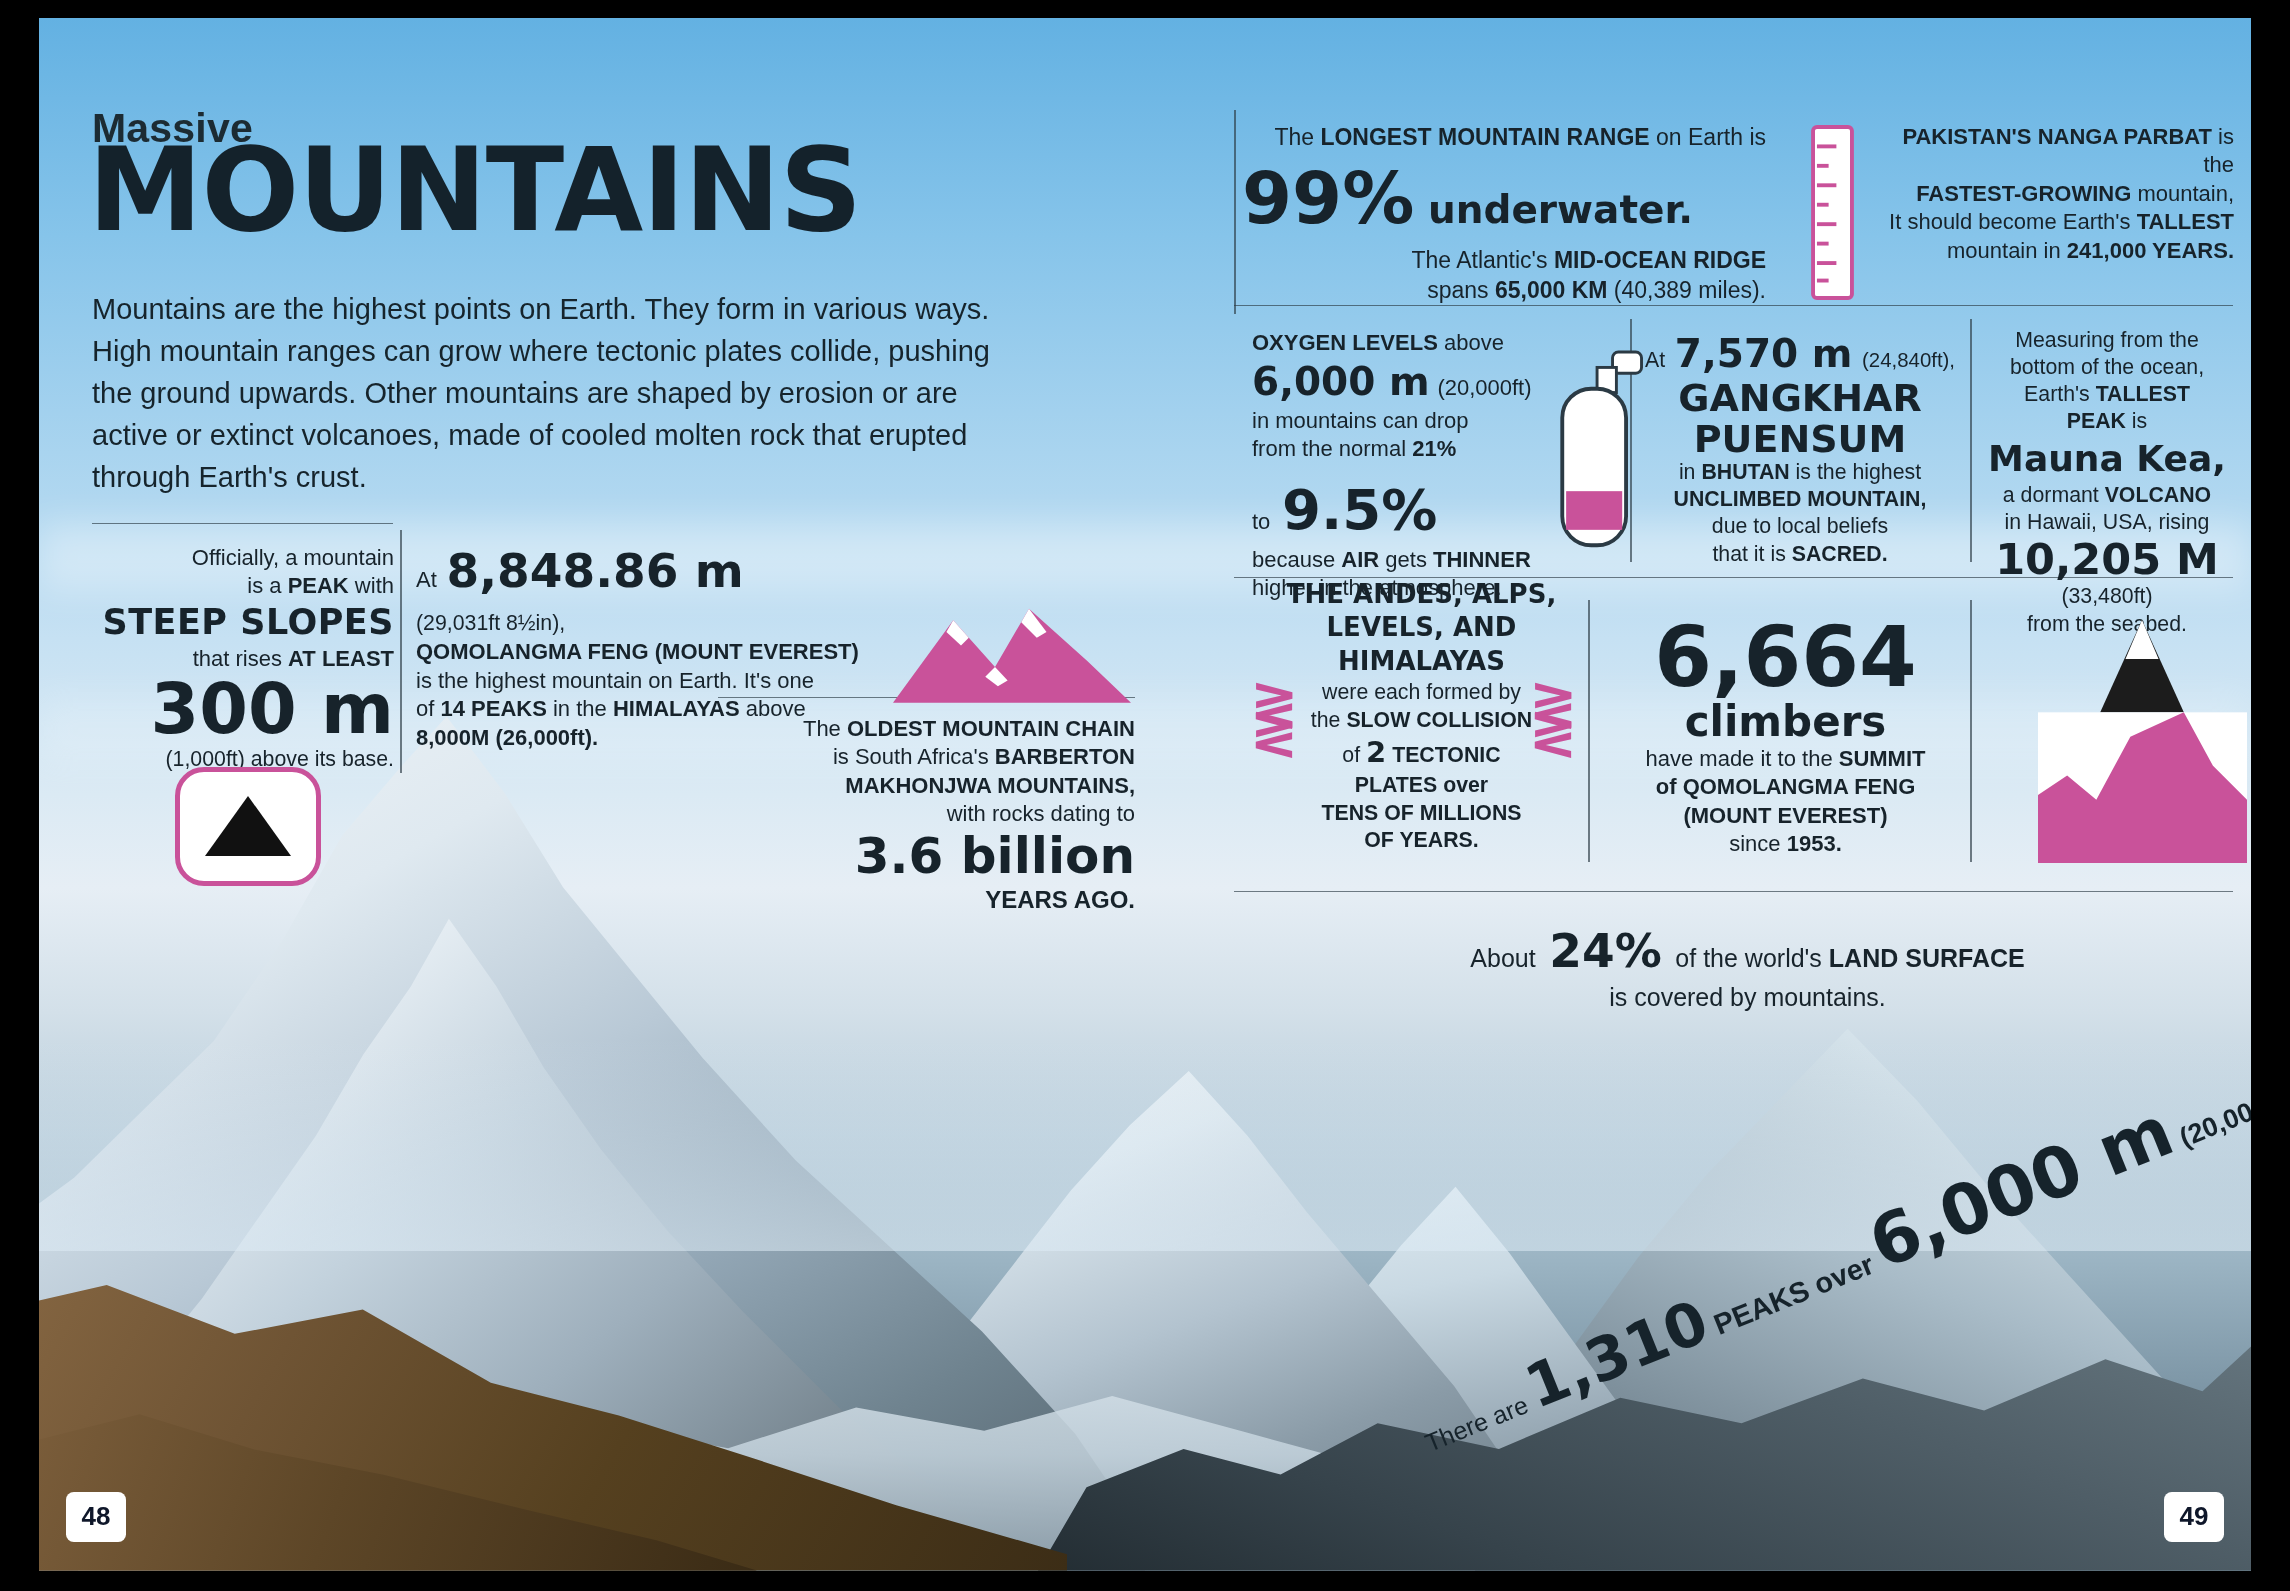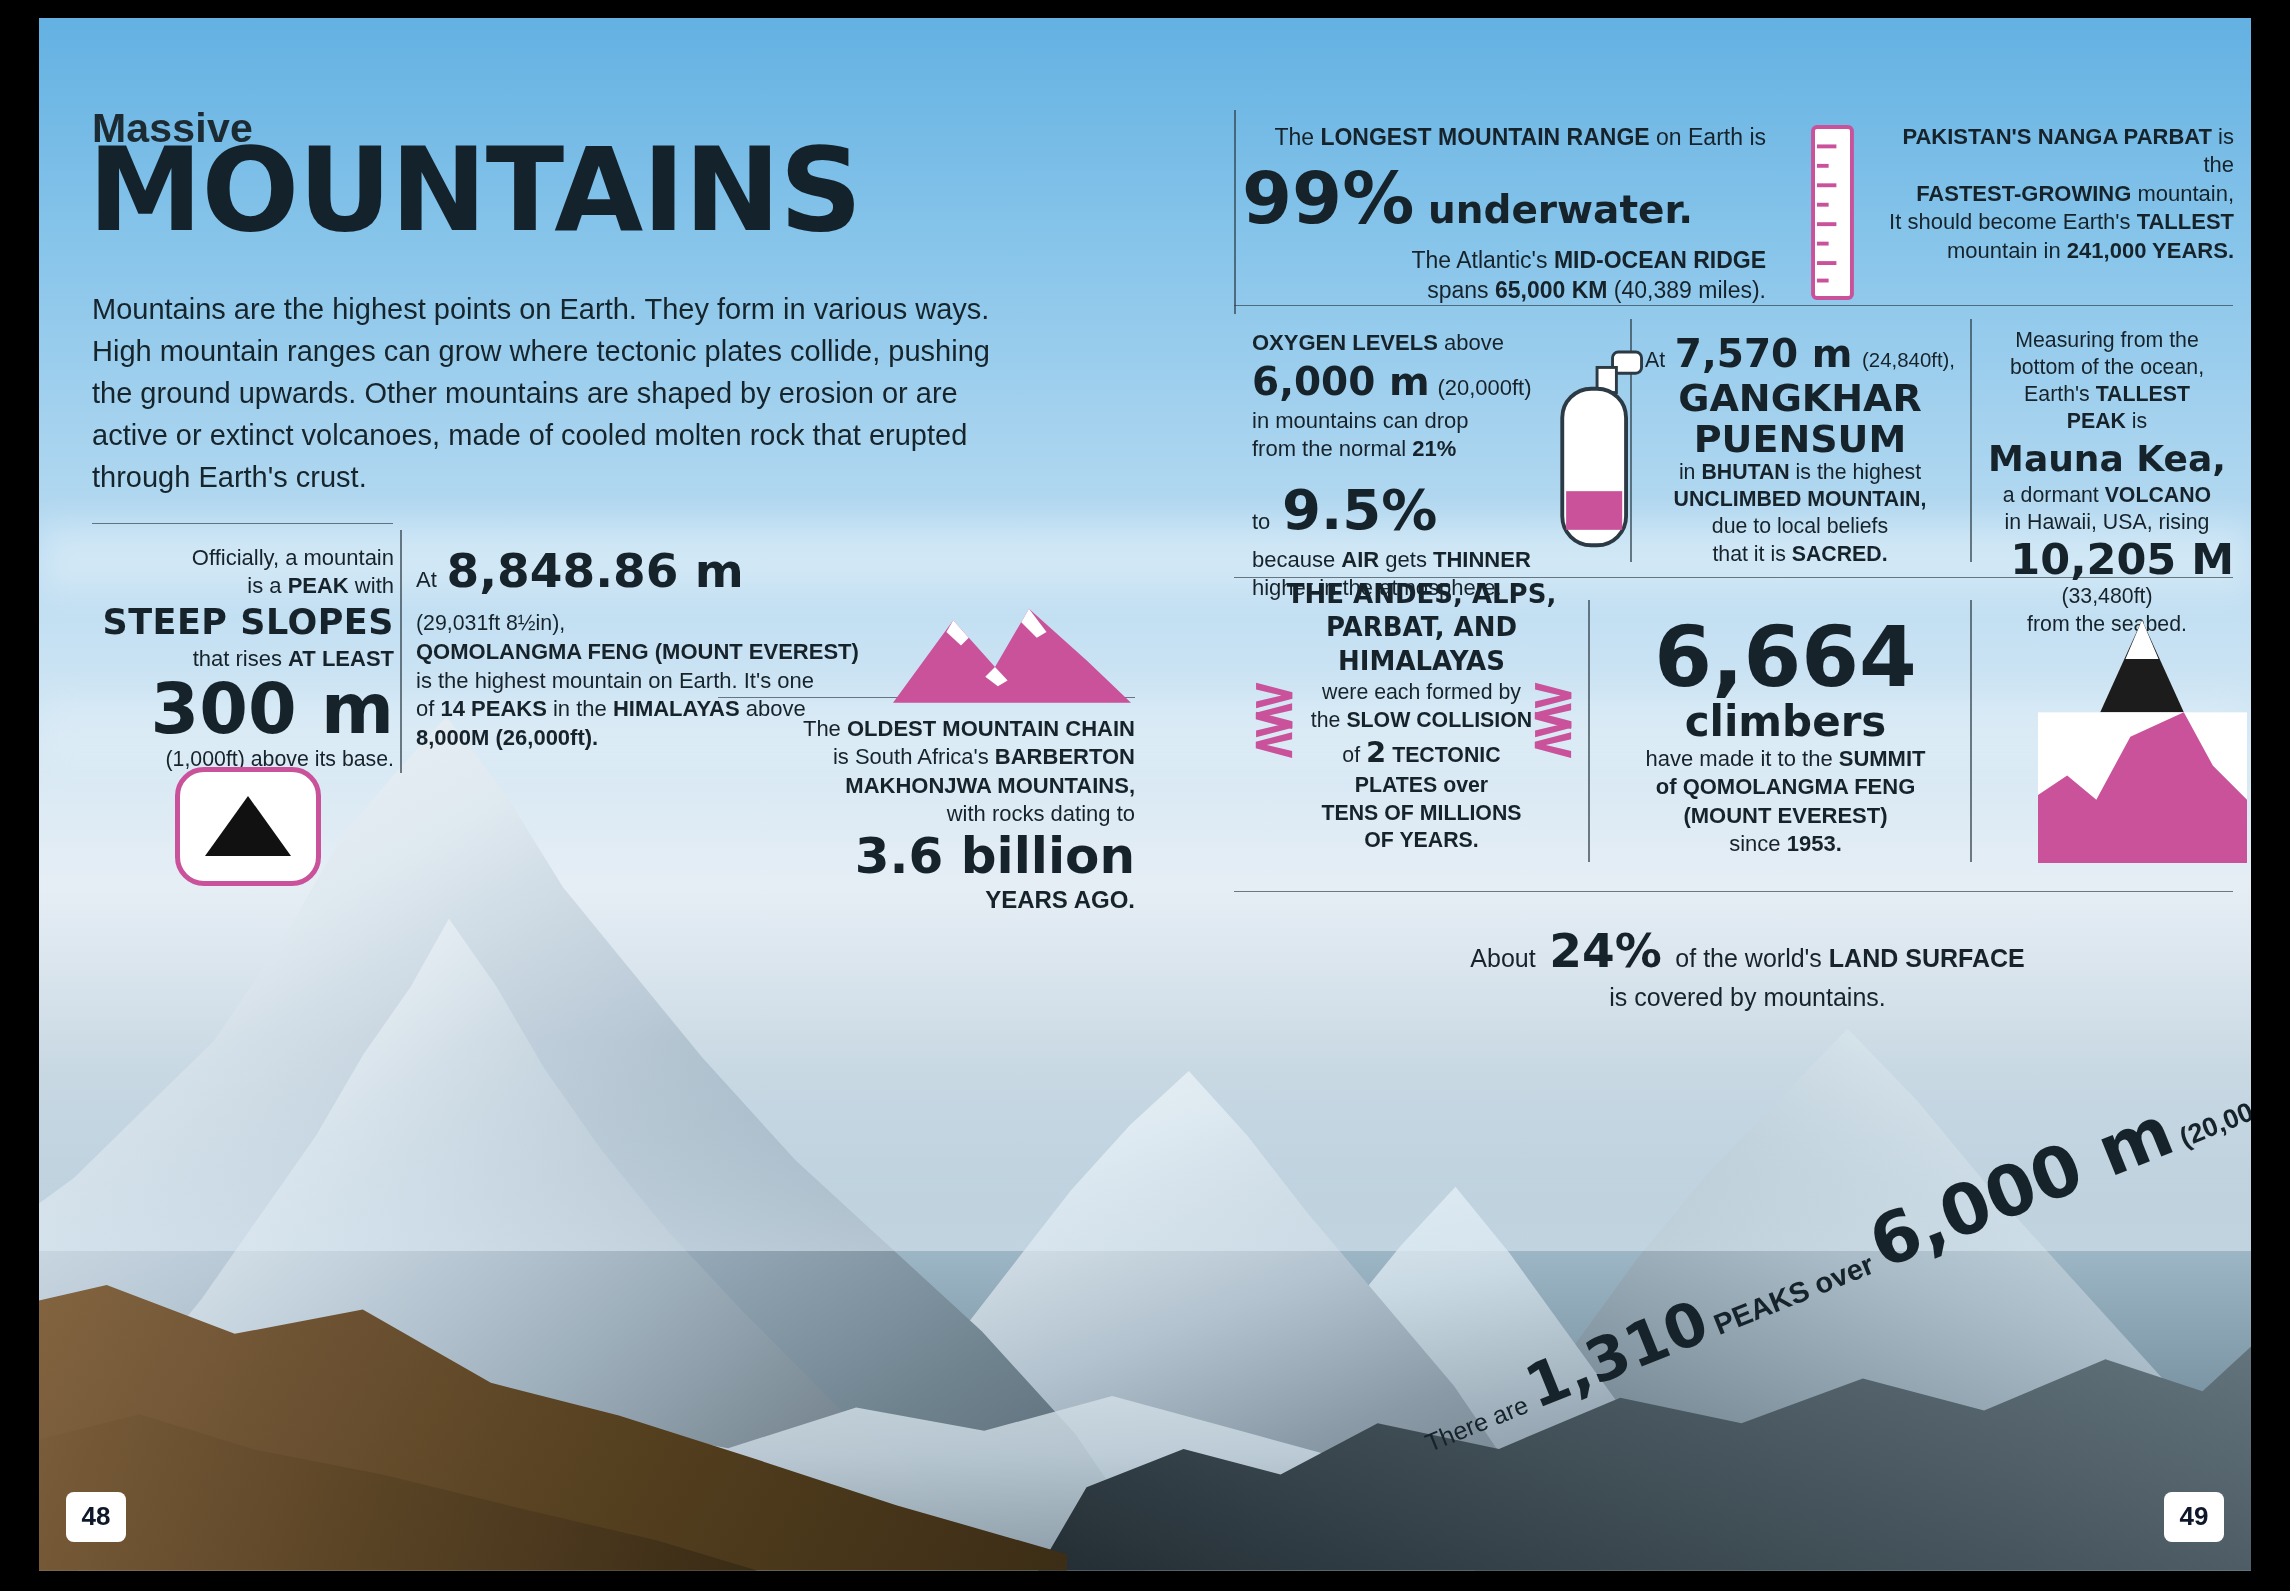--- a/index.html
+++ b/index.html
@@ -216,35 +216,35 @@
     </div>
 
     <div class="blk centerA" style="left:1941px;top:309px;width:254px;font-size:21.3px;line-height:1.28;">
       <div>Measuring from the</div>
       <div>bottom of the ocean,</div>
       <div>Earth's <span class="b">TALLEST</span></div>
       <div><span class="b">PEAK</span> is</div>
       <div class="b" style="font-size:36px;font-family:'DejaVu Sans',sans-serif;">Mauna Kea,</div>
       <div>a dormant <span class="b">VOLCANO</span></div>
       <div>in Hawaii, USA, rising</div>
-      <div class="huge" style="font-size:43px;line-height:1.1;text-align:right;">10,205 M</div>
+      <div class="huge" style="font-size:43px;line-height:1.1;">10,205 M</div>
       <div>(33,480ft)</div>
       <div>from the seabed.</div>
     </div>
 
     <svg style="position:absolute;left:1999px;top:602px;" width="209" height="243" viewBox="0 0 215 250">
       <polygon points="107,0 150,95 64,95" fill="#1c1c1c"></polygon>
       <polygon points="107,0 124,40 90,40" fill="#fff"></polygon>
       <rect x="0" y="95" width="215" height="155" fill="#fff"></rect>
       <polygon points="0,250 0,180 30,160 60,185 95,120 150,95 180,150 215,185 215,250" fill="#c9529a"></polygon>
     </svg>
 
     <div class="blk centerA" style="left:1232px;top:560px;width:301px;font-size:21.3px;line-height:1.3;">
       <div class="b" style="font-size:26px;font-family:'DejaVu Sans',sans-serif;">THE ANDES, ALPS,</div>
-      <div class="b" style="font-size:26px;font-family:'DejaVu Sans',sans-serif;">PARBAT, AND</div>
+      <div class="b" style="font-size:26px;font-family:'DejaVu Sans',sans-serif;">LEVELS, AND</div>
       <div class="b" style="font-size:26px;font-family:'DejaVu Sans',sans-serif;">HIMALAYAS</div>
       <div>were each formed by</div>
       <div>the <span class="b">SLOW COLLISION</span></div>
       <div>of <span class="huge" style="font-size:29px;">2</span> <span class="b">TECTONIC</span></div>
       <div class="b">PLATES over</div>
       <div class="b">TENS OF MILLIONS</div>
       <div class="b">OF YEARS.</div>
     </div>
     <div class="zig" style="left:1211px;top:670px;">≷<br>≷</div>
     <div class="zig" style="left:1490px;top:670px;">≷<br>≷</div>

